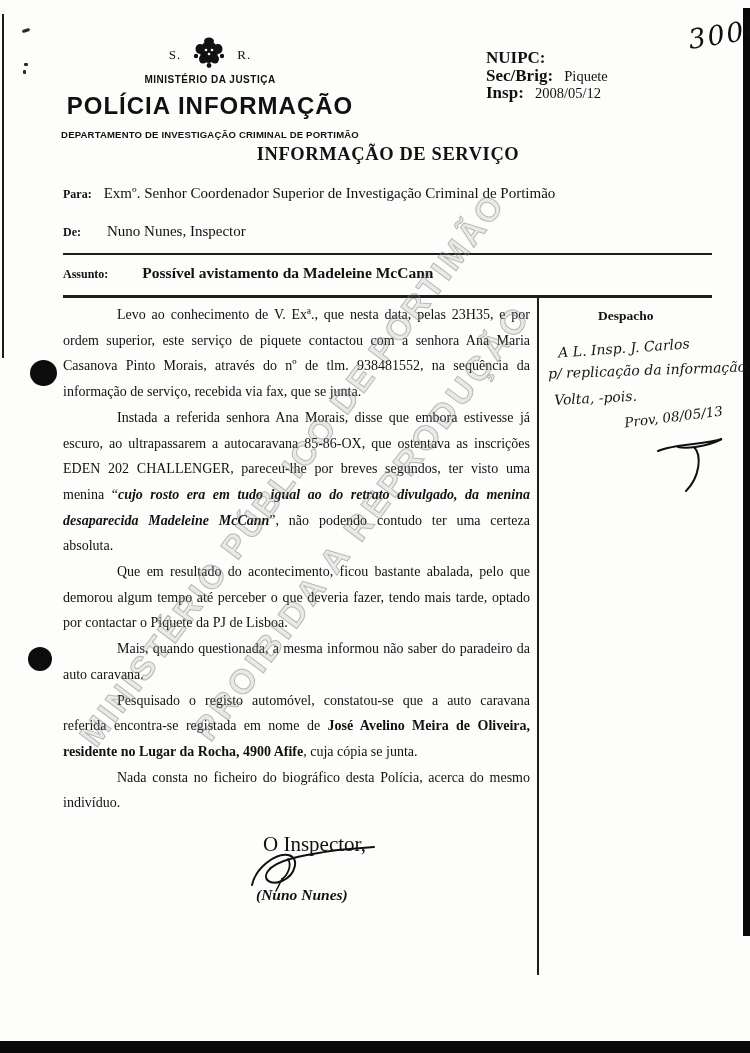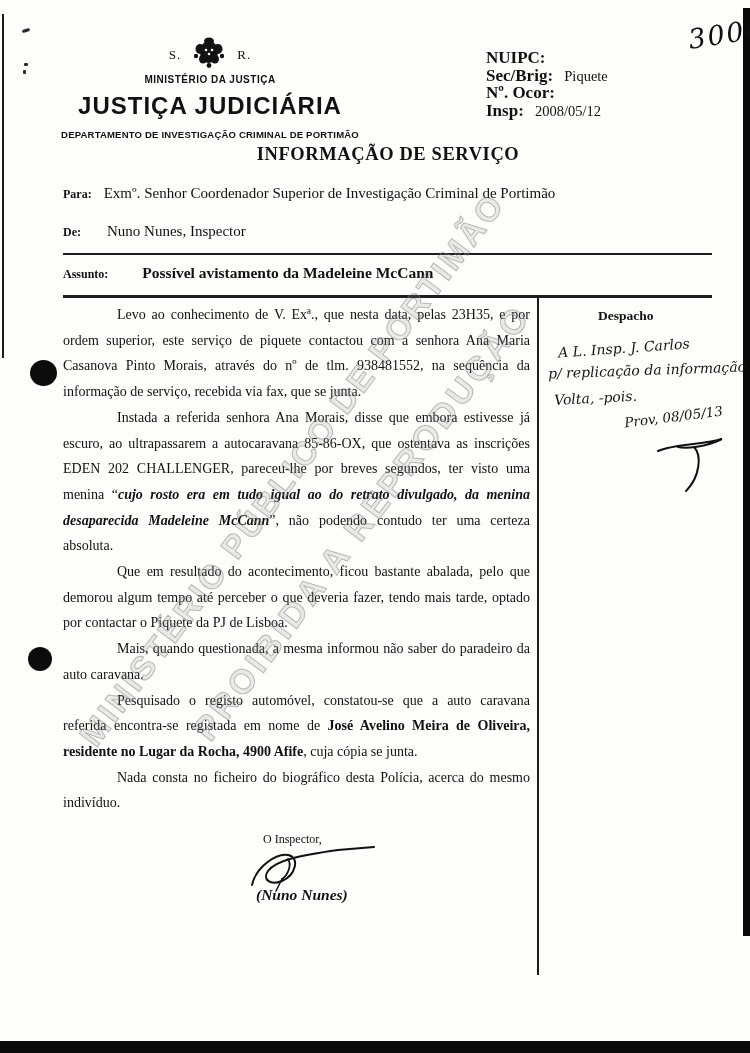--- a/index.html
+++ b/index.html
@@ -52,21 +52,21 @@
   .row-assunto .meta-val{font-weight:bold;font-size:15.5px;margin-left:30px;}
 
   
   .divider-v{position:absolute;left:537px;top:297px;width:2px;height:678px;background:#1d1d1d;}
   .body-text{position:absolute;left:63px;top:302px;width:467px;font-size:14px;line-height:25.7px;text-align:justify;z-index:1;}
   .body-text p{margin:0;text-indent:54px;}
   .q{font-style:italic;font-weight:600;}
   .b{font-weight:bold;}
 
   
-  .sig-role{position:absolute;left:263px;top:832px;font-size:12px;z-index:1;}
+  .sig-role{position:absolute;left:263px;top:832px;font-size:21px;z-index:1;}
   .sig-scribble{position:absolute;left:242px;top:845px;z-index:1;}
   .sig-name{position:absolute;left:256px;top:886px;font-size:15.5px;font-style:italic;font-weight:600;z-index:1;}
 
   
   .despacho{position:absolute;left:548px;top:308px;width:198px;z-index:1;}
   .despacho-heading{font-weight:bold;font-size:13.5px;margin-left:50px;font-family:"Liberation Serif",serif;}
   .hw{font-family:"DejaVu Serif",serif;font-style:italic;color:#141414;font-size:14px;white-space:nowrap;}
   .hw1{margin-top:14px;margin-left:10px;transform:rotate(-4deg);}
   .hw2{margin-top:8px;margin-left:0px;transform:rotate(-2deg);}
   .hw3{margin-top:9px;margin-left:6px;transform:rotate(-3deg);}
@@ -117,34 +117,31 @@
           <g fill="#f5f5f5">
             <circle cx="15" cy="13" r="1.3"></circle>
             <circle cx="21" cy="13" r="1.3"></circle>
             <circle cx="18" cy="17" r="1.3"></circle>
           </g>
         </svg>
       </span>
       <span class="sr">R.</span>
     </div>
     <div class="ministry">MINISTÉRIO DA JUSTIÇA</div>
-    <div class="agency">JUSTIÇA JUDICIÁRIA</div>
+    <div class="agency">POLÍCIA INFORMAÇÃO</div>
     <div class="department">DEPARTAMENTO DE INVESTIGAÇÃO CRIMINAL DE PORTIMÃO</div>
   </div>
 
   <div class="hdr-right">
     <div class="row">
       <span class="lbl">NUIPC:</span>
     </div>
     <div class="row">
       <span class="lbl">Sec/Brig:</span>
       <span class="val">Piquete</span>
-    </div>
-    <div class="row">
-      <span class="lbl">Nº. Ocor:</span>
     </div>
     <div class="row">
       <span class="lbl">Insp:</span>
       <span class="val">2008/05/12</span>
     </div>
   </div>
 
   <div class="hw-number">3000</div>
 
   <div class="doc-title">INFORMAÇÃO DE SERVIÇO</div>

